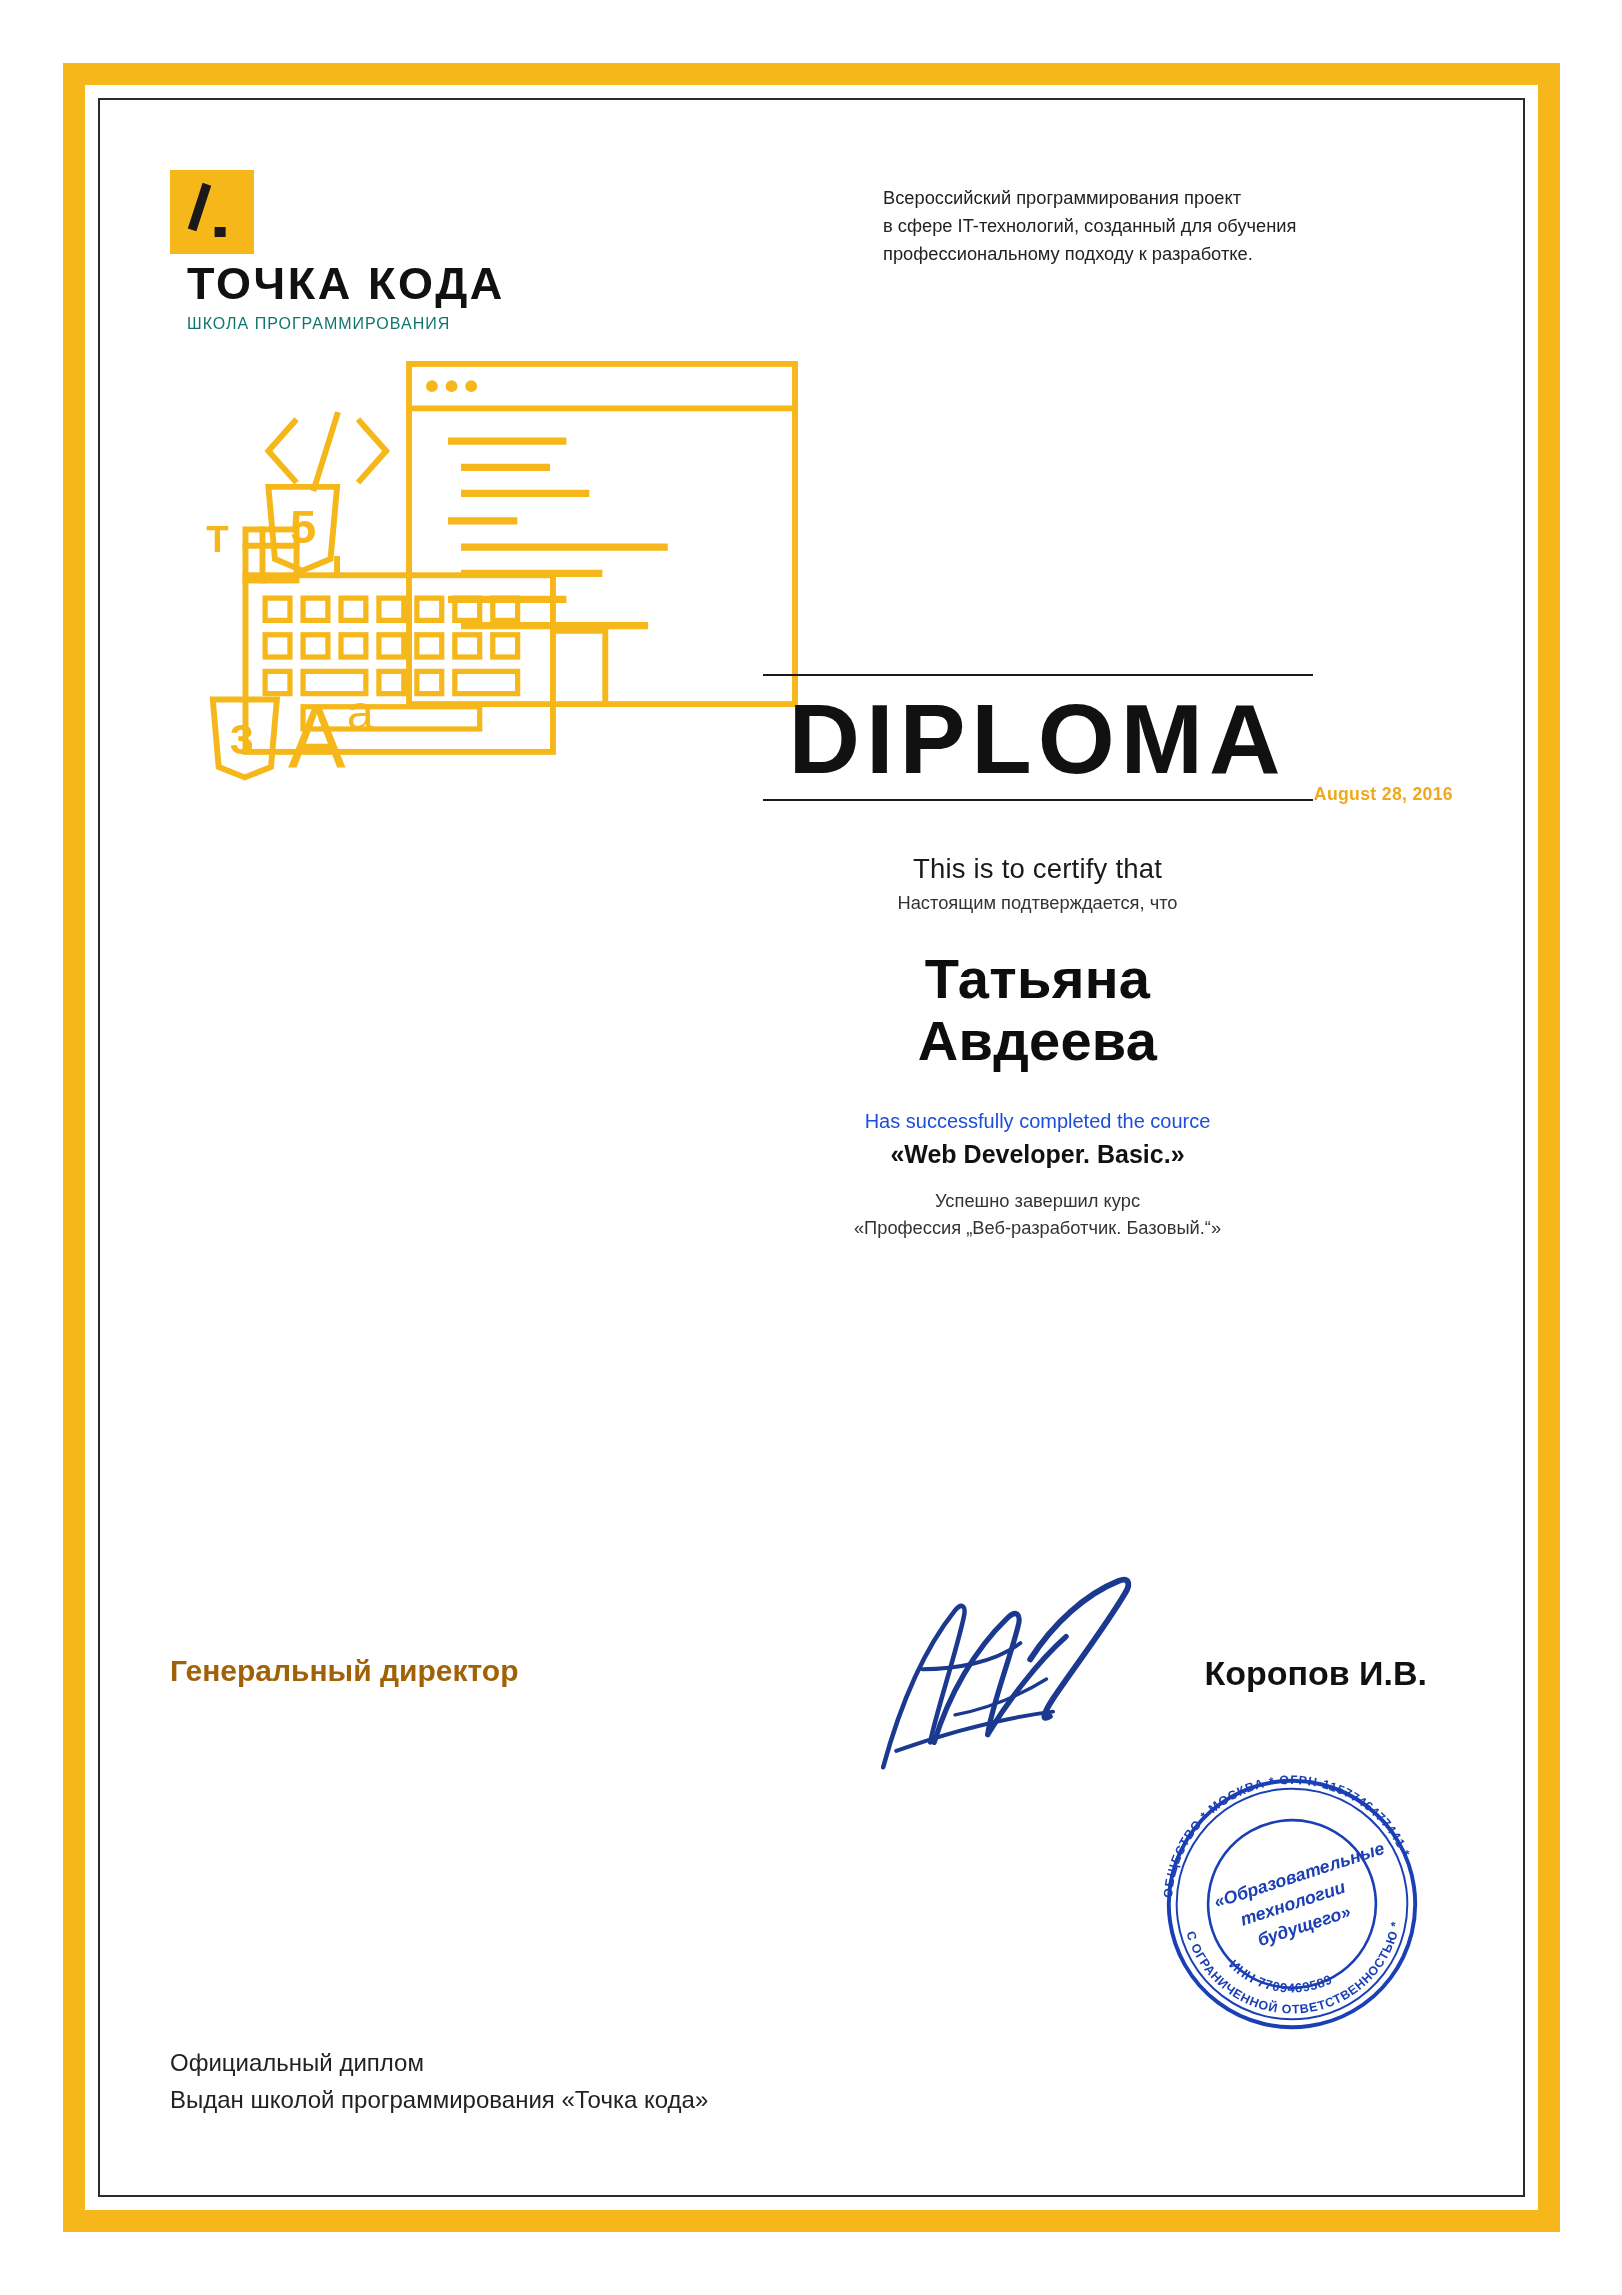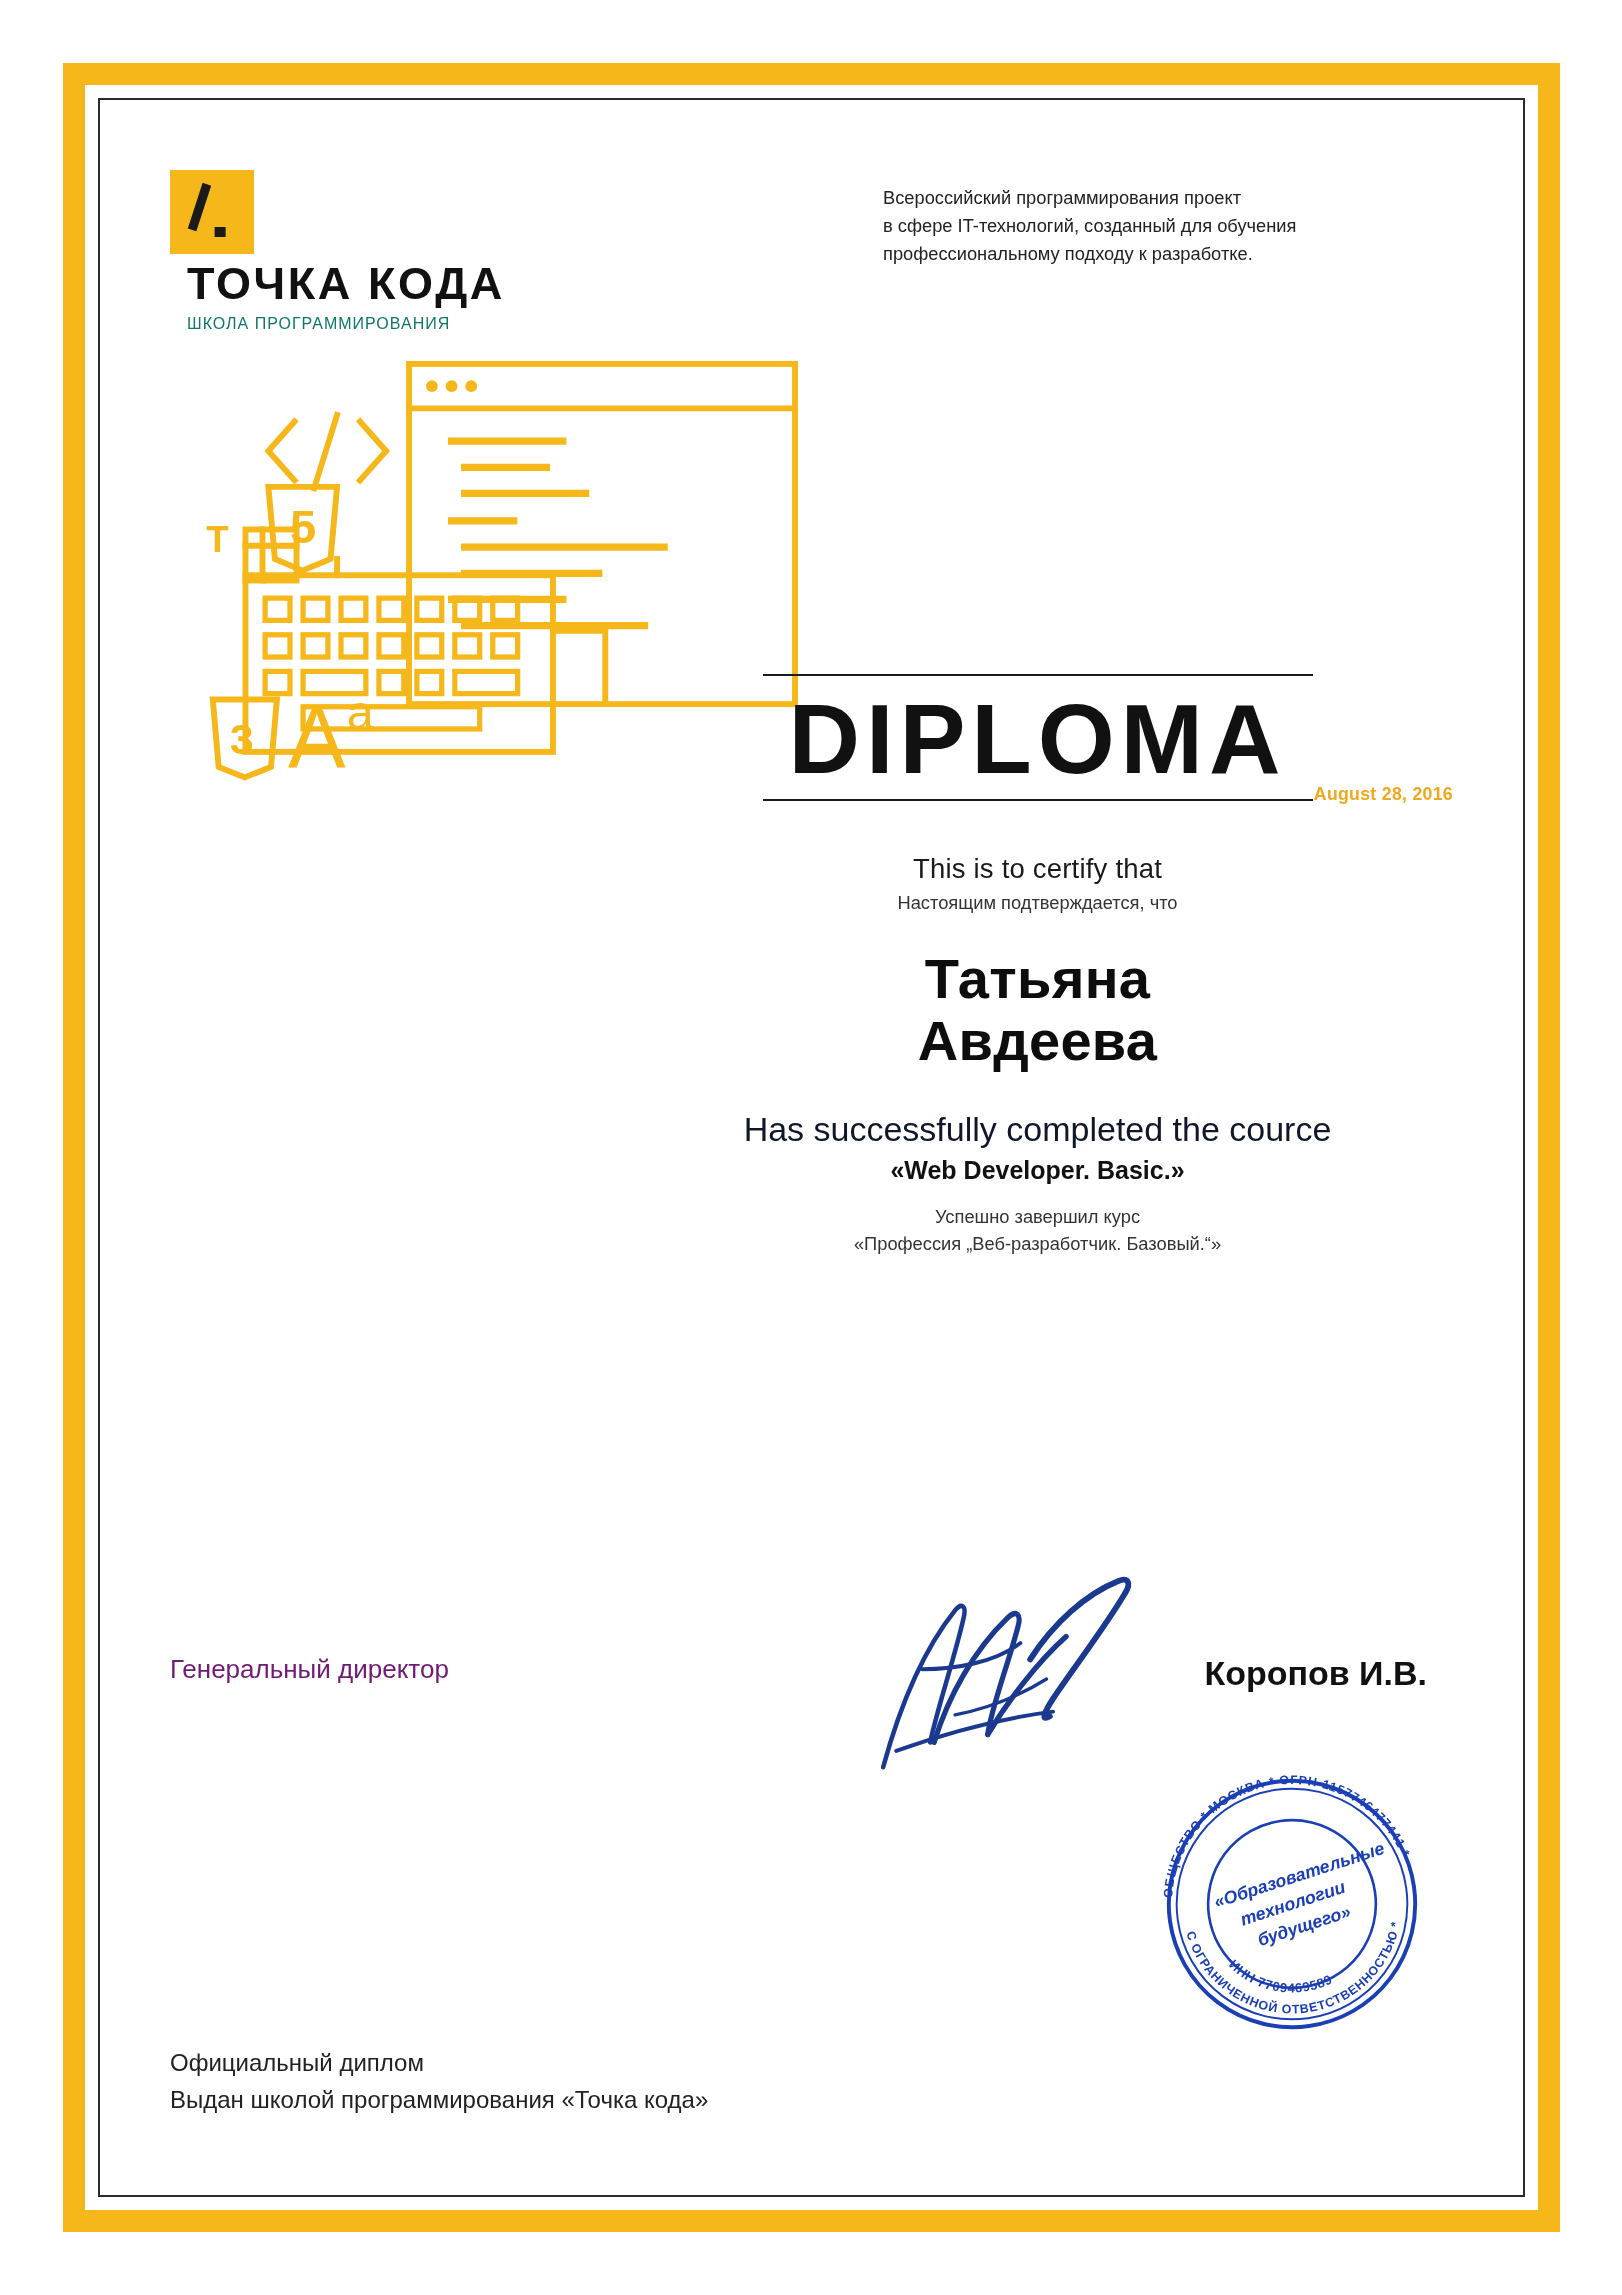--- a/index.html
+++ b/index.html
@@ -176,22 +176,22 @@
     margin-top: 34px;
     font-size: 56px;
     font-weight: bold;
     line-height: 1.12;
     color: #0d0d0d;
     letter-spacing: 0.3px;
   }
 
   .course-en {
     margin-top: 37px;
-    font-size: 34px;
-    color: #0f172a;
+    font-size: 20px;
+    color: #1d4ed8;
   }
   .course-en-name {
     margin-top: 6.5px;
     font-size: 25px;
     font-weight: bold;
     color: #111111;
   }
   .course-ru {
     margin-top: 18.3px;
     font-size: 18.3px;
@@ -204,23 +204,23 @@
     position: absolute;
     left: 72px;
     right: 72px;
     top: 1548px;
     height: 79px;
   }
   .sign-title {
     position: absolute;
     left: 0;
     top: 7.9px;
-    font-size: 26px;
-    font-weight: normal;
-    color: #701a75;
+    font-size: 30px;
+    font-weight: bold;
+    color: #a16207;
   }
   .sign-name {
     position: absolute;
     right: 26px;
     top: 7.9px;
     font-size: 34px;
     font-weight: bold;
     color: #111111;
   }
   .signature-svg {

